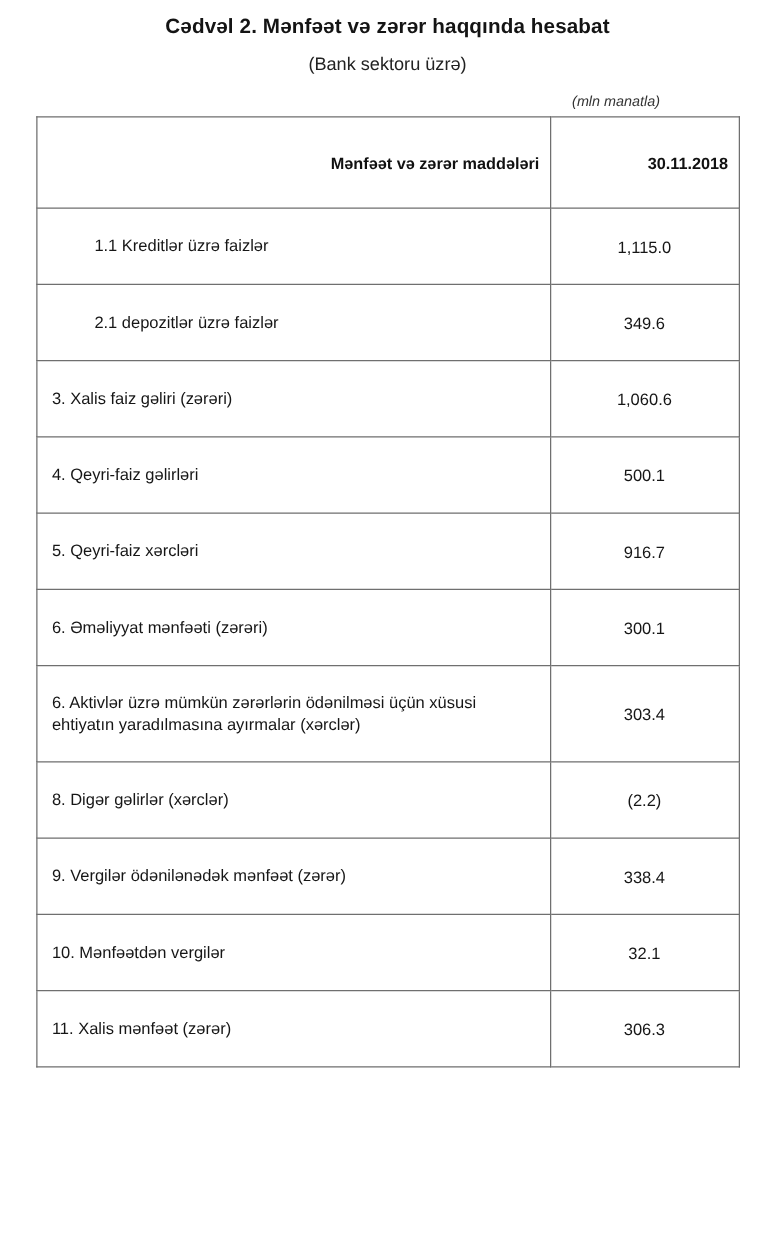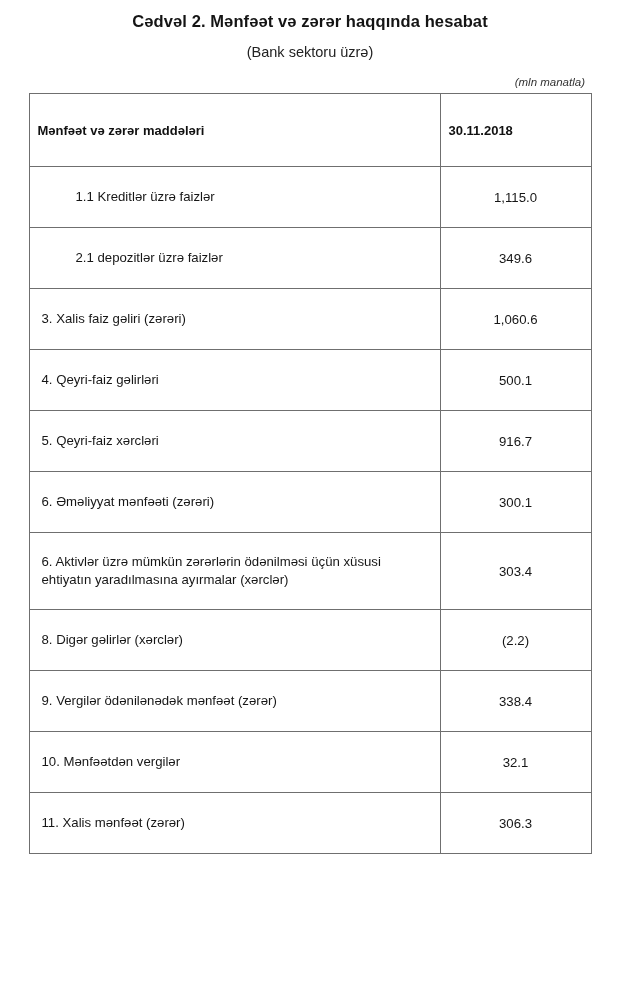--- a/index.html
+++ b/index.html
@@ -35,41 +35,41 @@
     font-weight: 400;
     color: #222;
     margin: 13px 0 0 0;
   }
   .units {
     text-align: right;
     font-size: 11.5px;
     font-style: italic;
     color: #333;
     margin: 16px 0 5px 0;
-    padding-right: 35px;
+    padding-right: 92px;
   }
   table.report {
     border-collapse: collapse;
     margin: 0 auto;
     width: 528px;
     table-layout: fixed;
   }
   table.report td, table.report th {
     border: 1px solid #6f6f6f;
     vertical-align: middle;
     background: #ffffff;
   }
   thead th {
     background: #ece9e0;
     font-size: 13px;
     font-weight: 700;
     color: #111;
     height: 64px;
     padding: 4px 8px;
-    text-align: left;
+    text-align: right;
   }
   thead th.head-label {
     width: 394px;
   }
   thead th.head-value {
     width: 134px;
   }
   tbody td.label {
     font-size: 13.2px;
     font-weight: 400;

